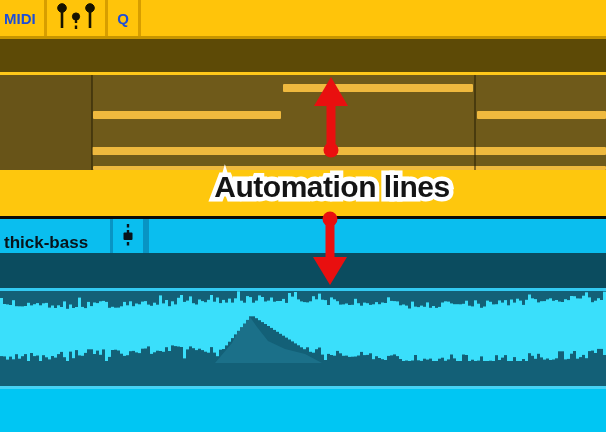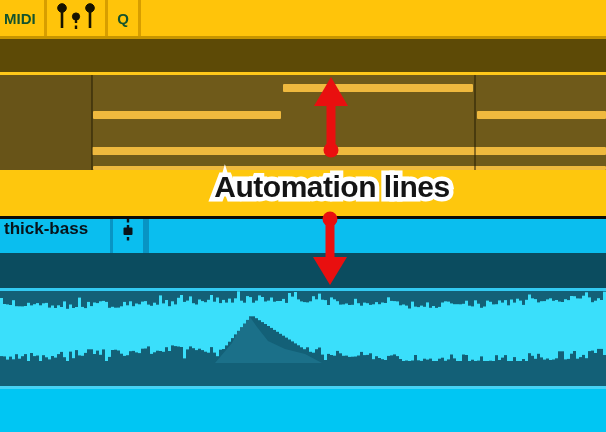--- a/index.html
+++ b/index.html
@@ -5,42 +5,42 @@
   html,body{margin:0;padding:0;background:#222;}
   .screen{
     position:relative;width:606px;height:432px;overflow:hidden;
     font-family:"Liberation Sans", sans-serif;
     background:#FEC70D;
   }
   .abs{position:absolute;left:0;width:606px;}
 
   
   .midi-header{top:0;height:36px;background:var(--track_yellow,#FFC40A);display:flex;align-items:stretch;}
-  .mh-cell{display:flex;align-items:center;justify-content:center;color:#14532d;}
+  .mh-cell{display:flex;align-items:center;justify-content:center;color:#1d4ed8;}
   .mh-name{width:44px;font-size:15px;font-weight:bold;justify-content:flex-start;padding-left:4px;box-sizing:border-box;}
   .mh-icon{width:58px;}
   .mh-q{width:30px;font-size:15px;font-weight:bold;}
   .mh-div{width:3px;background:var(--header_divider,#D79E00);}
   .mh-rest{flex:1;}
   .header-sep{top:36px;height:3px;background:#C69500;}
 
   .vgrid{background-image:repeating-linear-gradient(90deg, var(--gl,rgba(0,0,0,.18)) 0 2px, transparent 2px 23.3px);background-position:5px 0;}
 
   .midi-lane{top:39px;height:33px;background:var(--lane_olive,#5D4A06);--gl:rgba(0,0,0,.28);}
   .midi-autoline{top:72px;height:3px;background:var(--automation_yellow,#FFC81A);z-index:2;}
   .midi-region{top:75px;height:95px;background:var(--region_olive,#6F5A1A);--gl:rgba(0,0,0,.14);}
   .clip-shade{position:absolute;left:0;top:0;width:92px;height:95px;background:rgba(0,0,0,.06);}
   .midi-note{position:absolute;background:var(--note_yellow,#EFB93E);border-radius:1px;}
   .clip-boundary{position:absolute;top:0;width:2px;height:95px;background:rgba(35,27,2,.5);z-index:3;}
   .yellow-band{top:170px;height:46px;background:var(--band_yellow,#FEC70D);}
   .black-line{top:216px;height:3px;background:#0b0b06;}
 
   
   .audio-header{top:219px;height:34px;background:var(--track_blue,#0ABEEF);display:flex;align-items:stretch;}
-  .ah-cell{display:flex;align-items:flex-start;color:#08131a;font-weight:bold;font-size:17px;border-radius:16px;}
+  .ah-cell{display:flex;align-items:flex-end;color:#08131a;font-weight:bold;font-size:17px;border-radius:16px;}
   .ah-name{width:110px;padding-left:4px;box-sizing:border-box;}
   .ah-icon{width:30px;justify-content:center;}
   .ah-value{width:94px;justify-content:center;}
   .ah-div{width:3px;background:var(--blue_divider,#0894C4);}
   .ah-rest{flex:1;}
 
   .audio-lane{top:253px;height:35px;background:var(--lane_teal,#0B4C5F);--gl:rgba(0,0,0,.25);}
   .audio-autoline{top:288px;height:3px;background:var(--automation_cyan,#33CAF2);z-index:2;}
   .audio-region{top:291px;height:95px;background:var(--region_teal,#136077);--gl:rgba(0,0,0,.16);}
   .audio-region svg{position:absolute;left:0;top:0;}

